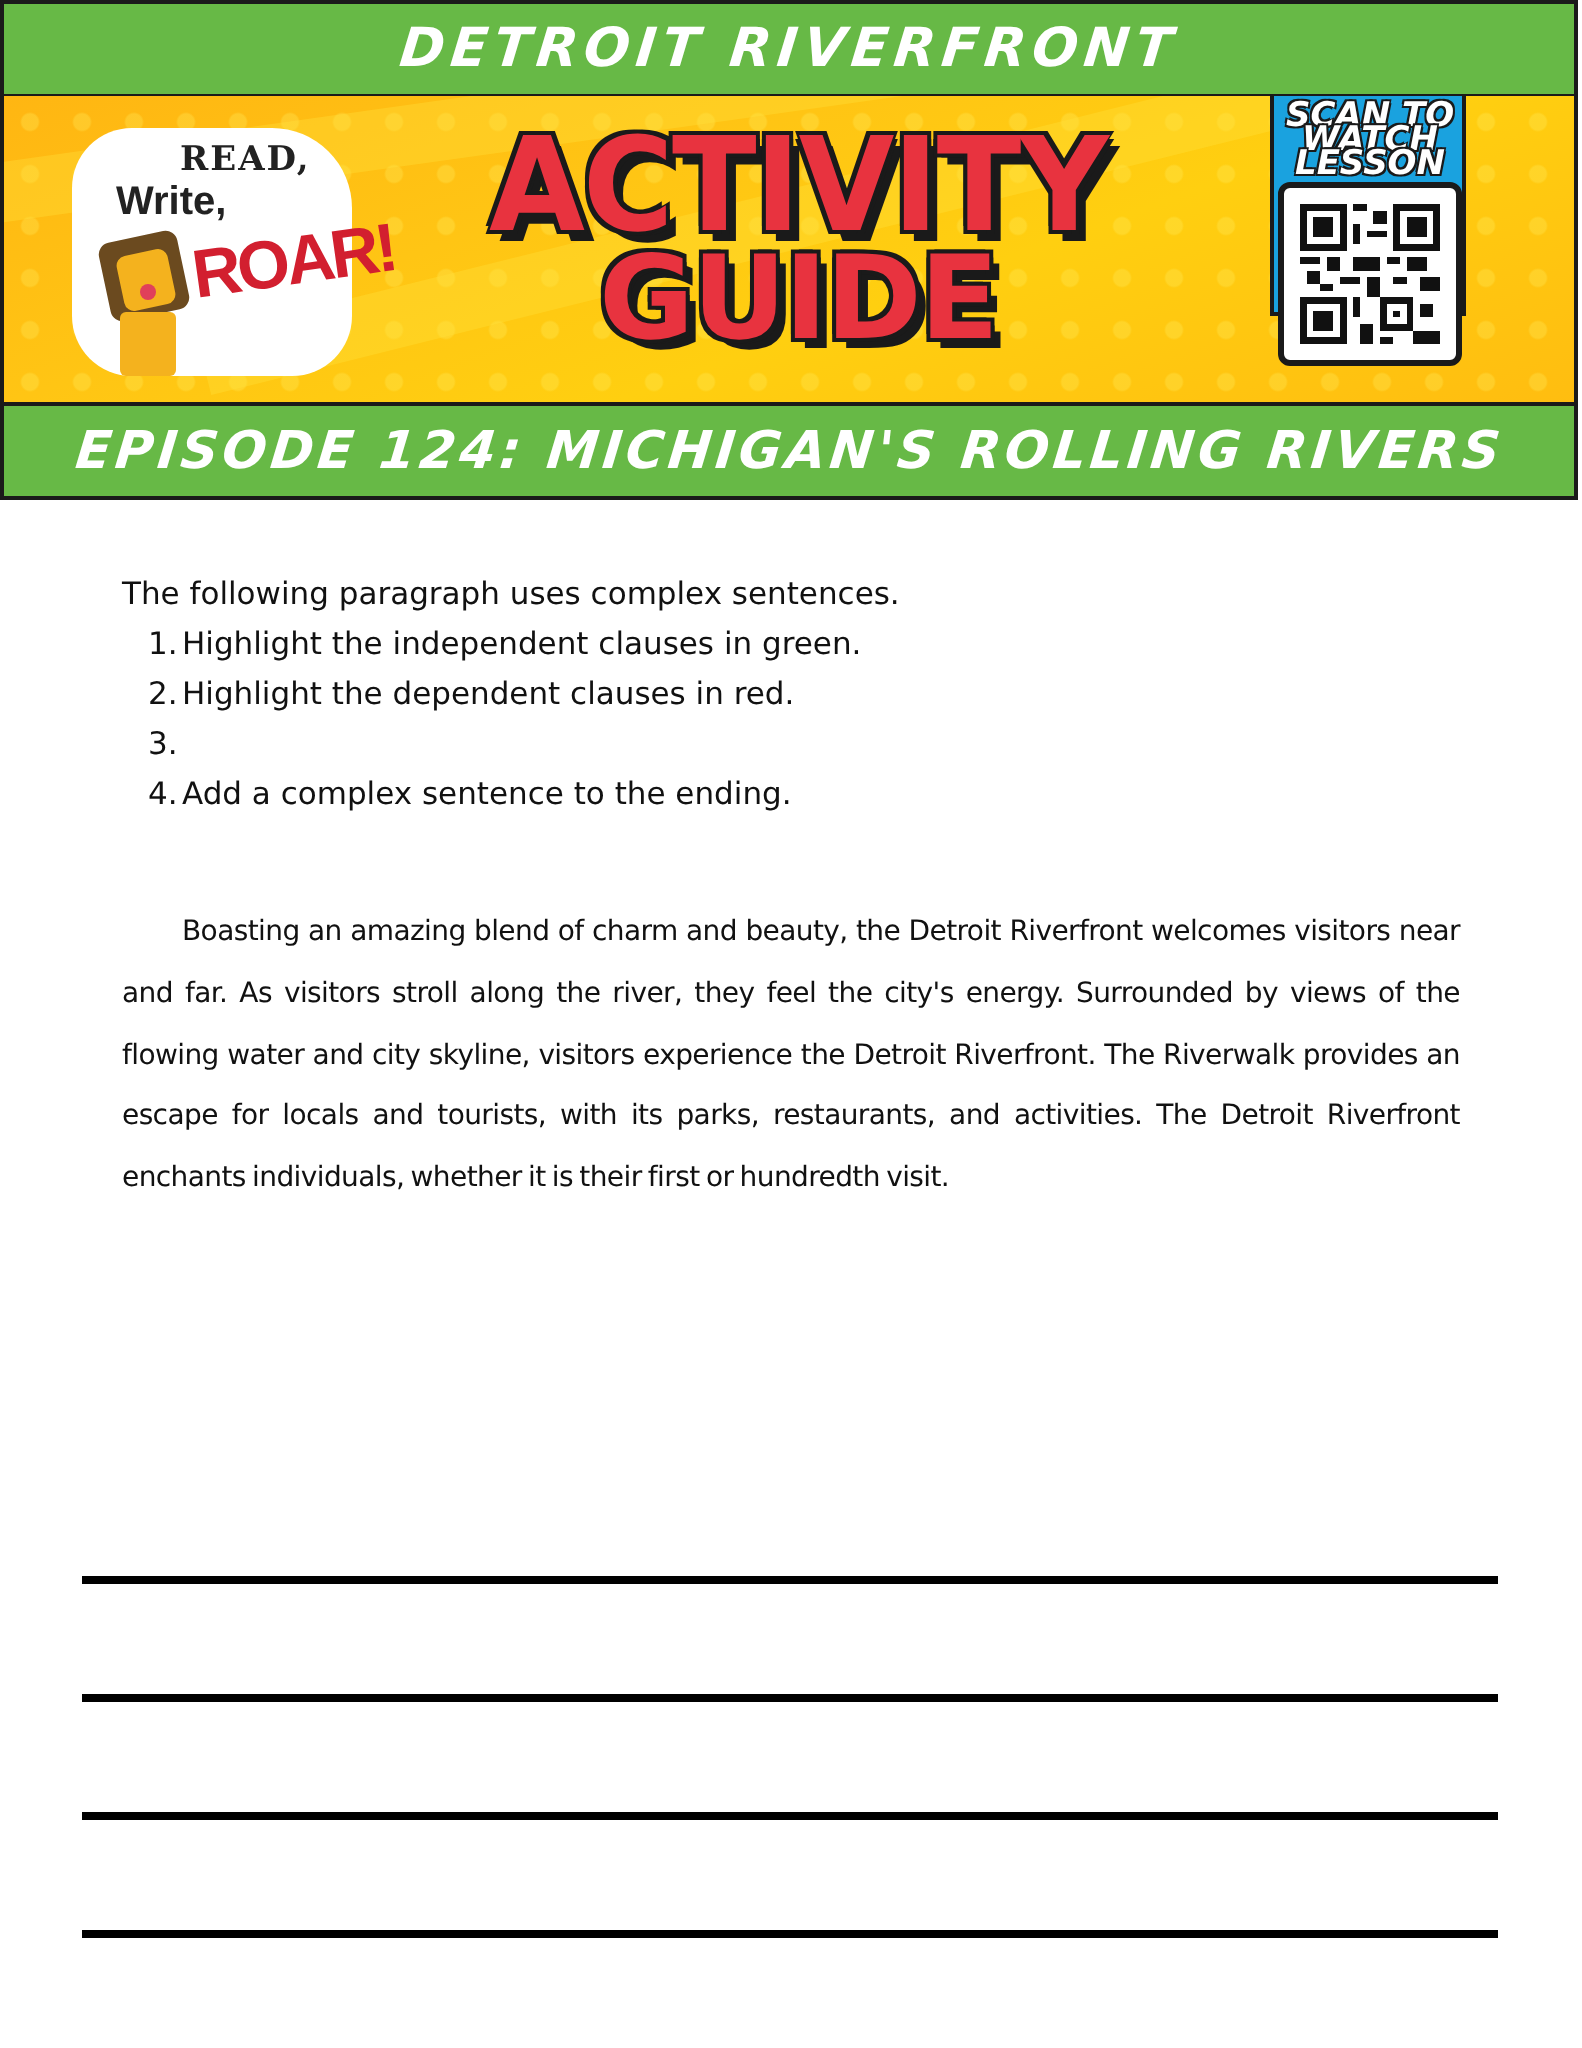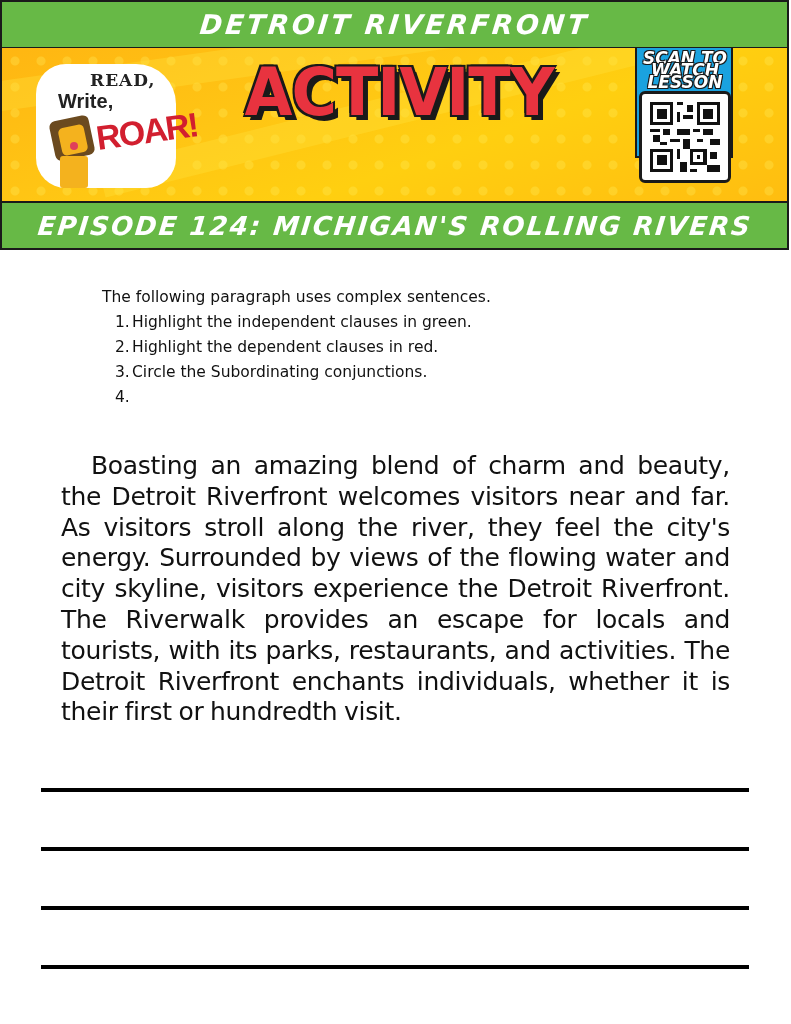--- a/index.html
+++ b/index.html
@@ -104,29 +104,29 @@
       background: #67b946; border: 2px solid #1a1a1a;
       display: flex; align-items: center; justify-content: center;
     }
     .bar-bottom span {
       color: #ffffff; font-family: "DejaVu Sans", sans-serif; font-weight: bold;
       font-style: italic; font-size: 26px; letter-spacing: 2px; transform: skewX(-6deg);
     }
 
     .instructions {
       position: absolute; left: 61px; top: 285px; width: 500px;
-      font-family: "DejaVu Sans", sans-serif; font-size: 15.5px; color: #111; line-height: 25px; margin-left: 41px;
+      font-family: "DejaVu Sans", sans-serif; font-size: 15.5px; color: #111; line-height: 25px;
     }
     .instructions ol { list-style: none; padding-left: 13px; }
     .instructions li { display: flex; }
     .instructions li .num { width: 17px; flex: none; }
 
     .passage {
       position: absolute; left: 61px; top: 451px; width: 669px;
-      font-family: "DejaVu Sans", sans-serif; font-size: 25px; color: #111;
+      font-family: "DejaVu Sans", sans-serif; font-size: 14px; color: #111;
       line-height: 30.8px; text-align: justify; text-indent: 30px;
       letter-spacing: -0.3px; word-spacing: -1px;
     }
 
     .write-lines { position: absolute; left: 41px; top: 788px; width: 708px; }
     .write-line {
       position: absolute; left: 0; width: 708px; height: 4px; background: #000;
     }
   </style>
 </head>
@@ -148,20 +148,21 @@
       <div class="lion-face"></div>
       <div class="tongue"></div>
       <div class="lion-body"></div>
       <span class="read">READ,</span>
       <span class="write">Write,</span>
       <span class="roar">ROAR!</span>
     </div>
 
     <div class="title-art">
       <span class="line l1">ACTIVITY</span>
+      <span class="line l2">GUIDE</span>
     </div>
 
     <div class="qr-card">
       <div class="tab"></div>
       <div class="scan-label">
         <div>SCAN TO</div>
         <div>WATCH LESSON</div>
       </div>
       <div class="qr-box">
         <svg width="70" height="70" viewBox="0 0 21 21" shape-rendering="crispEdges">
@@ -213,24 +214,24 @@
     <li>
       <span class="num">1.</span>
       <span>Highlight the independent clauses in green.</span>
     </li>
     <li>
       <span class="num">2.</span>
       <span>Highlight the dependent clauses in red.</span>
     </li>
     <li>
       <span class="num">3.</span>
-      <span>Circle the Subordinating conjunctions.</span>
     </li>
     <li>
       <span class="num">4.</span>
+      <span>Add a complex sentence to the ending.</span>
     </li>
   </ol>
 </div>
 
 <p class="passage">Boasting an amazing blend of charm and beauty, the Detroit Riverfront welcomes visitors near and far. As visitors stroll along the river, they feel the city's energy. Surrounded by views of the flowing water and city skyline, visitors experience the Detroit Riverfront. The Riverwalk provides an escape for locals and tourists, with its parks, restaurants, and activities. The Detroit Riverfront enchants individuals, whether it is their first or hundredth visit.</p>
 
 <div class="write-lines">
   <div class="write-line" style="top:0px;"></div>
   <div class="write-line" style="top:59px;"></div>
   <div class="write-line" style="top:118px;"></div>

